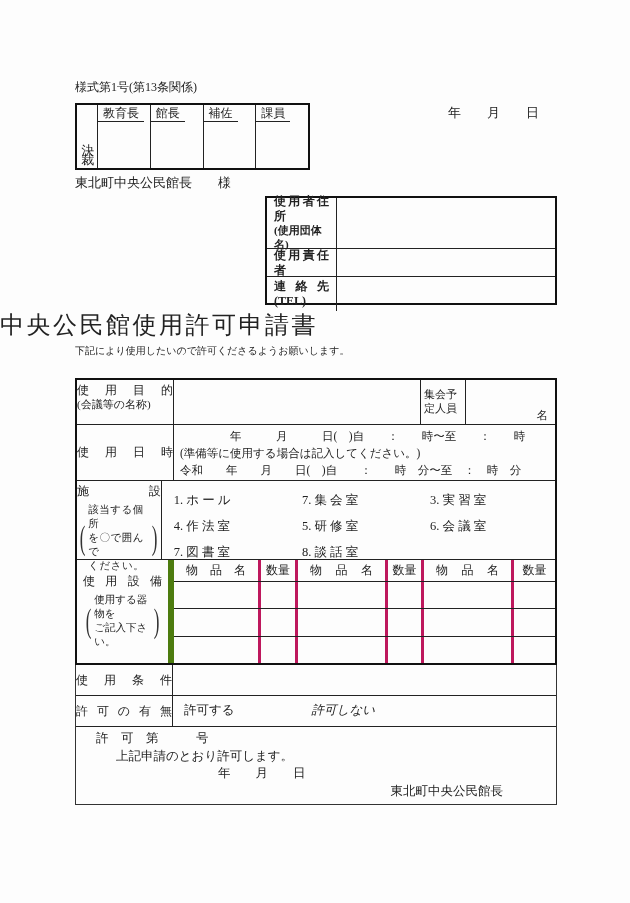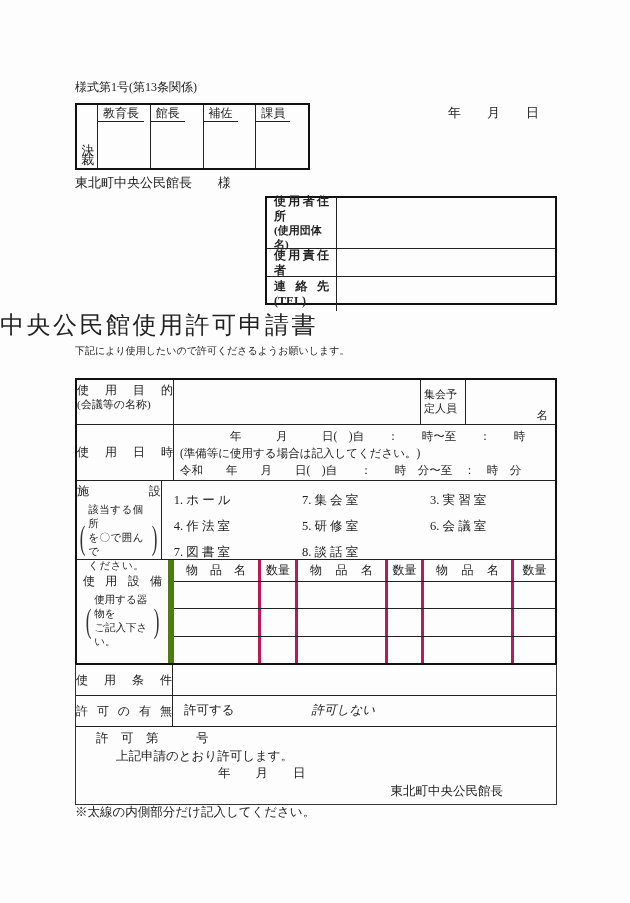--- a/index.html
+++ b/index.html
@@ -292,15 +292,14 @@
 
       <div class="row r-office">
         <div class="office-line ol1">許　可　第　　　号</div>
         <div class="office-line ol2">上記申請のとおり許可します。</div>
         <div class="office-line ol3">年　　月　　日</div>
         <div class="office-line ol4">東北町中央公民館長</div>
       </div>
     </div>
   </div>
 
-  <div class="abs footnote">※太線の内側部分だけ記入してください。</div>
 
 </div>
 
 </body></html>

